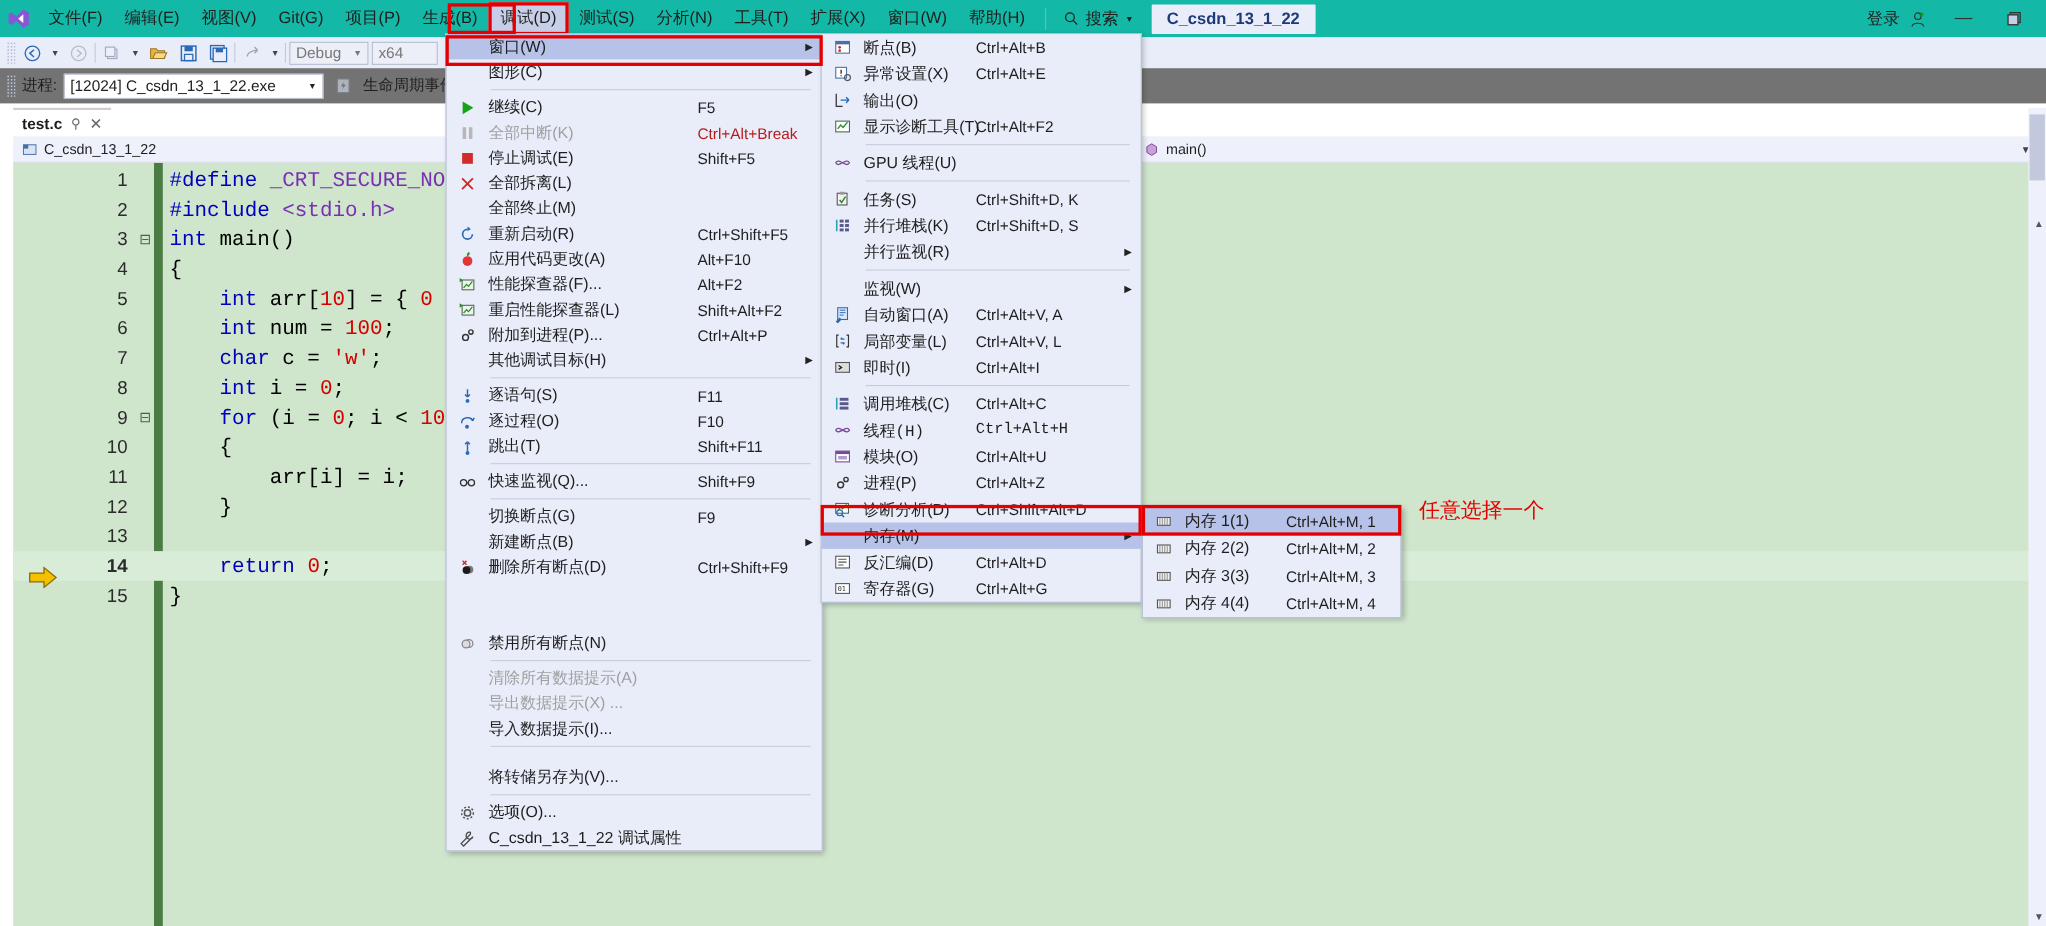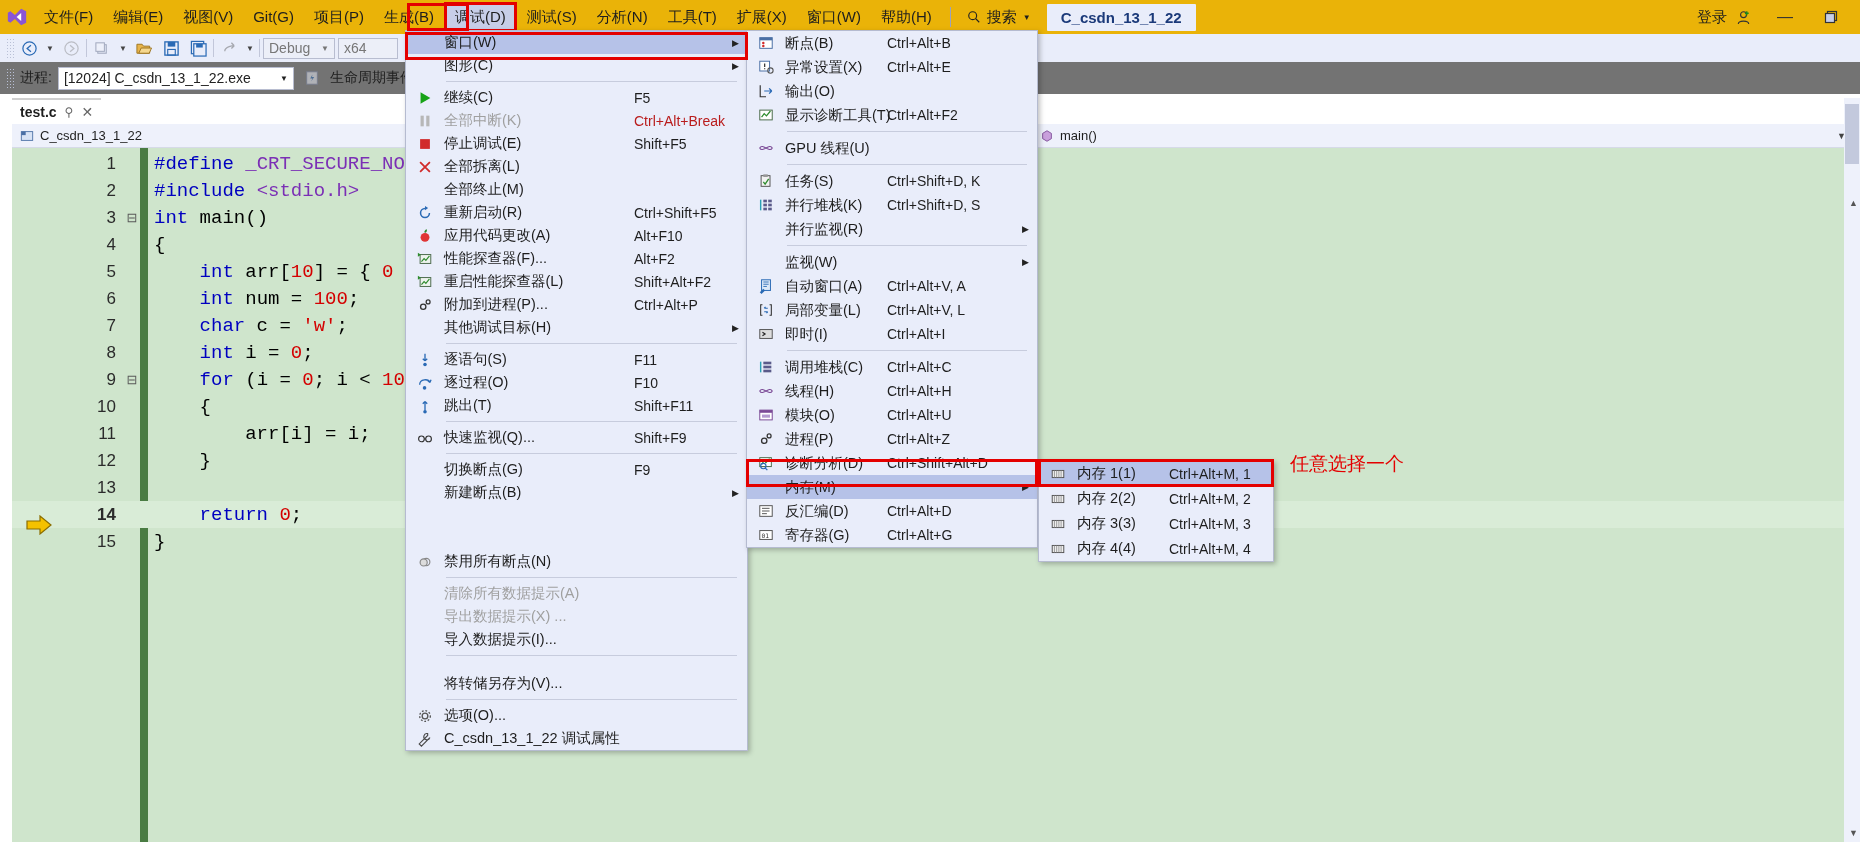--- a/index.html
+++ b/index.html
@@ -7,21 +7,21 @@
     width: 1860px; height: 842px;
     font-family: "Liberation Sans", "DejaVu Sans", sans-serif;
     background: #ffffff;
     overflow: hidden;
   }
   #root { position: relative; width: 1860px; height: 842px; }
 
   
   .titlebar {
     position: absolute; left: 0; top: 0; width: 1860px; height: 34px;
-    background: #eab308; display: flex; align-items: center;
+    background: #14b8a6; display: flex; align-items: center;
   }
   .vs-logo { width: 34px; height: 34px; display: flex; align-items: center; justify-content: center; }
   .menubar { display: flex; align-items: center; height: 34px; }
   .menu-item {
     font-size: 15px; color: #1e1e1e; padding: 4px 10px; line-height: 20px;
     white-space: nowrap; cursor: default;
   }
   .menu-item.active-red {
     border: 3px solid #e40000; padding: 2px 8px; background: #c7cee8;
   }
@@ -542,20 +542,31 @@
       <div class="mrow" style="height: 23px;">
         <span class="mico"></span>
         <span class="mlabel">切换断点(G)</span>
         <span class="mkey" style="left:228px">F9</span>
       </div>
       <div class="mrow" style="height: 23px;">
         <span class="mico"></span>
         <span class="mlabel">新建断点(B)</span>
         <span class="marrow">▶</span>
       </div>
+      <div class="mrow" style="height: 23px;">
+        <span class="mico">
+          <svg width="16" height="16" viewBox="0 0 18 18">
+            <circle cx="11" cy="11" r="4" fill="#7a7a7a"></circle>
+            <circle cx="8" cy="11.5" r="4" fill="#1a1a1a"></circle>
+            <path d="M4 2 L8 6 M8 2 L4 6" stroke="#d12b2b" stroke-width="1.5"></path>
+          </svg>
+        </span>
+        <span class="mlabel">删除所有断点(D)</span>
+        <span class="mkey" style="left:228px">Ctrl+Shift+F9</span>
+      </div>
       <div class="mrow" style="height: 23px; margin-top: 46px;">
         <span class="mico">
           <svg width="16" height="16" viewBox="0 0 18 18">
             <circle cx="10.5" cy="9" r="4" fill="none" stroke="#888" stroke-width="1.3"></circle>
             <circle cx="7.5" cy="9.5" r="4" fill="#dcdcdc" stroke="#888" stroke-width="1.3"></circle>
           </svg>
         </span>
         <span class="mlabel">禁用所有断点(N)</span>
       </div>
       <div class="msep"></div>
@@ -723,21 +734,21 @@
           <svg width="16" height="16" viewBox="0 0 18 18">
             <path d="M3 3 V15" stroke="#2aa0b5" stroke-width="1.6"></path>
             <rect x="6" y="3" width="9" height="3" fill="#5a5a8a"></rect>
             <rect x="6" y="7.5" width="9" height="3" fill="#5a5a8a"></rect>
             <rect x="6" y="12" width="9" height="3" fill="#5a5a8a"></rect>
           </svg>
         </span>
         <span class="mlabel">调用堆栈(C)</span>
         <span class="mkey" style="left:140px">Ctrl+Alt+C</span>
       </div>
-      <div class="mrow" style="height: 24px;">
+      <div class="mrow" style="height: 24px; font-family: Liberation Mono, monospace;">
         <span class="mico">
           <svg width="16" height="16" viewBox="0 0 18 18">
             <path d="M2 9 C5 3 13 15 16 9 C13 3 5 15 2 9 Z" fill="none" stroke="#7b4a96" stroke-width="1.3"></path>
           </svg>
         </span>
         <span class="mlabel">线程(H)</span>
         <span class="mkey" style="left:140px">Ctrl+Alt+H</span>
       </div>
       <div class="mrow" style="height: 24px;">
         <span class="mico">

